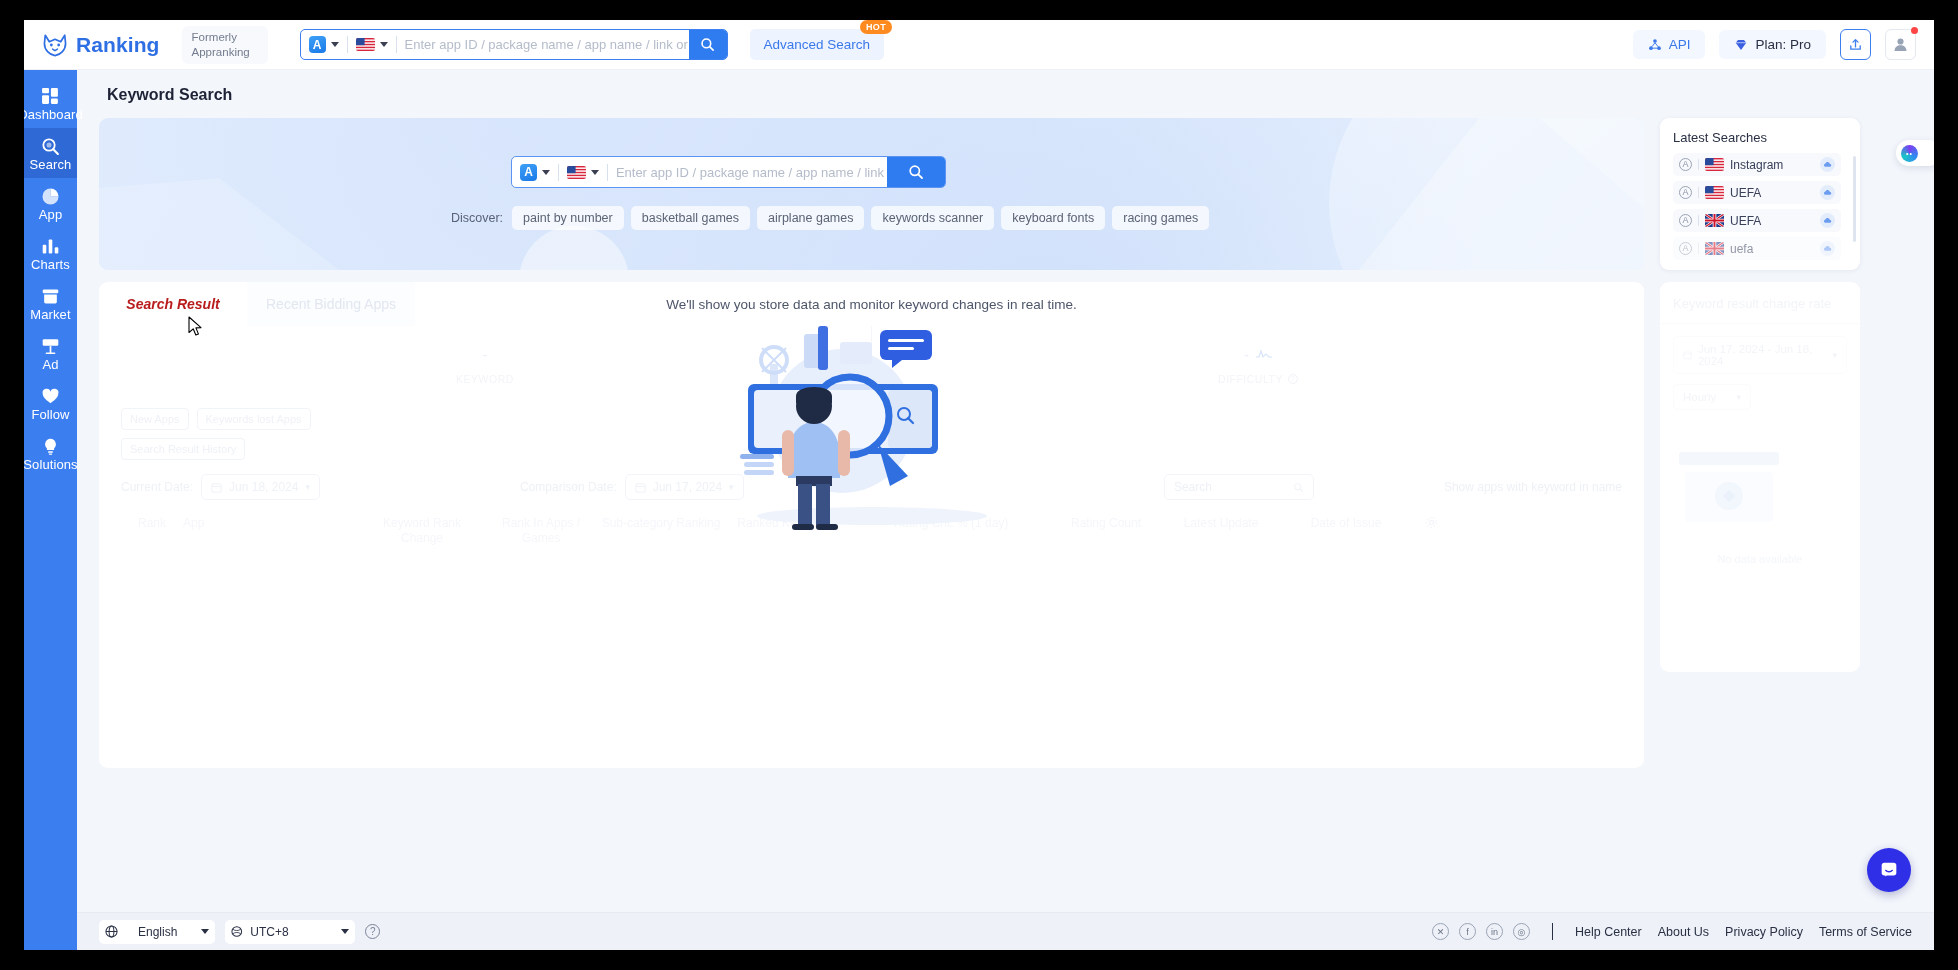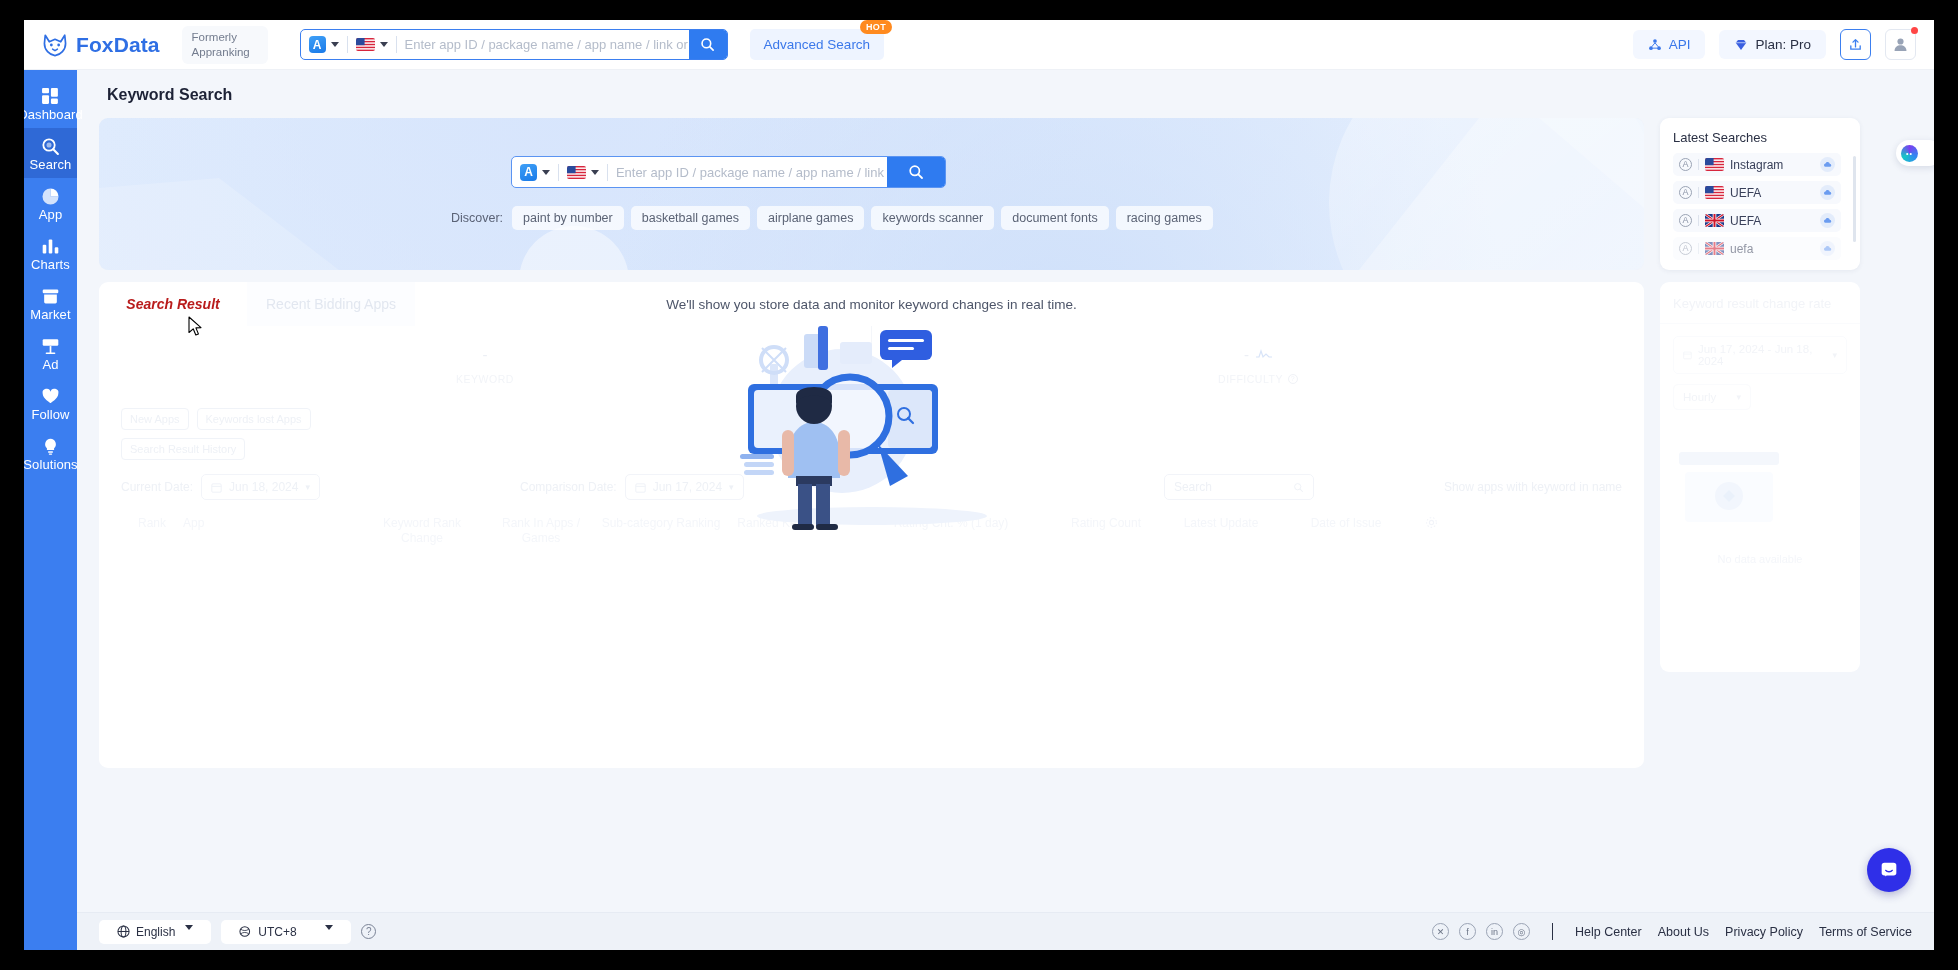--- a/index.html
+++ b/index.html
@@ -355,23 +355,23 @@
   .footer {
     position: absolute; left: 53px; bottom: 0;
     width: 1857px; height: 38px;
     background: #eef2f8;
     display: flex; align-items: center;
     padding: 0 22px;
     border-top: 1px solid #e6ebf3;
     z-index: 20;
   }
   .f-sel {
-    display: flex; align-items: flex-start; gap: 6px;
+    display: flex; align-items: center; gap: 20px;
     background: #fff; border-radius: 5px;
-    padding: 5px 18px; font-size: 12px; color: #2a3044;
+    padding: 5px 6px; font-size: 12px; color: #2a3044;
     cursor: pointer; margin-right: 10px;
   }
   .f-caret {
     width: 0; height: 0; margin-left: 4px;
     border-left: 4px solid transparent; border-right: 4px solid transparent;
     border-top: 5px solid #2a3044;
   }
   .f-help {
     width: 15px; height: 15px; border-radius: 50%;
     border: 1px solid #7a8396; color: #7a8396;
@@ -421,21 +421,21 @@
 <div id="app">
 
   <div class="topbar">
     <div class="logo-wrap">
       <svg class="fox-glyph" viewBox="0 0 32 32">
         <path d="M4 4 L9 12 L16 9 L23 12 L28 4 L29 14 C29 22 23 28 16 29 C9 28 3 22 3 14 Z" fill="none" stroke="#2f6fe4" stroke-width="2.1" stroke-linejoin="round"></path>
         <circle cx="11.5" cy="16" r="1.7" fill="#2f6fe4"></circle>
         <circle cx="20.5" cy="16" r="1.7" fill="#2f6fe4"></circle>
         <path d="M13 21 L16 23 L19 21" fill="none" stroke="#2f6fe4" stroke-width="1.8" stroke-linecap="round"></path>
       </svg>
-      <span class="logo-text">FoxData</span>
+      <span class="logo-text">Ranking</span>
     </div>
     <div class="formerly">Formerly Appranking</div>
 
     <div class="search-group">
       <div class="sg-seg">
         <span class="appstore-icon">A</span>
         <span class="caret"></span>
       </div>
       <span class="sg-div"></span>
       <div class="sg-seg">
@@ -612,21 +612,21 @@
           </svg>
         </button>
       </div>
 
       <div class="discover">
         <span class="discover-label">Discover:</span>
         <span class="tag">paint by number</span>
         <span class="tag">basketball games</span>
         <span class="tag">airplane games</span>
         <span class="tag">keywords scanner</span>
-        <span class="tag">document fonts</span>
+        <span class="tag">keyboard fonts</span>
         <span class="tag">racing games</span>
       </div>
     </div>
 
     <div class="latest">
       <div class="latest-title">Latest Searches</div>
 
       <div class="ls-row">
         <span class="store-ring">A</span>
         <span class="ls-sep"></span>

